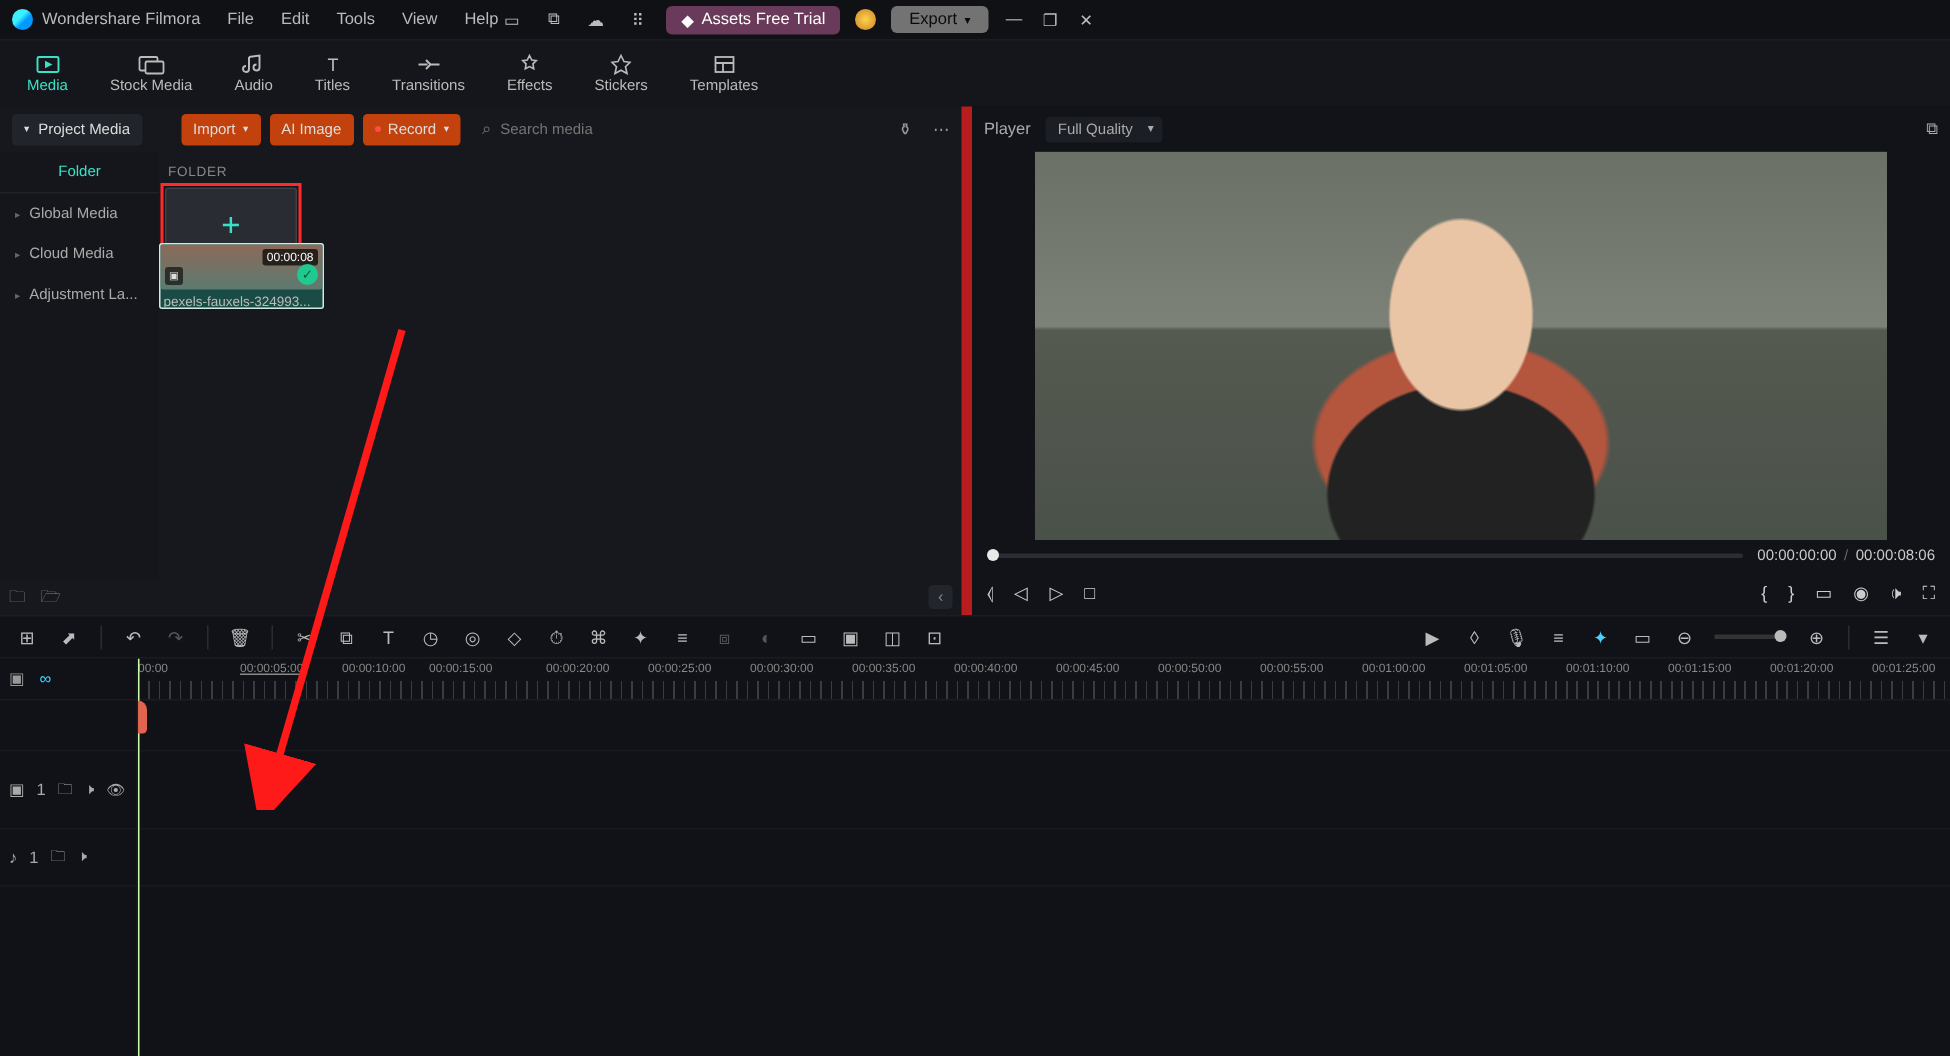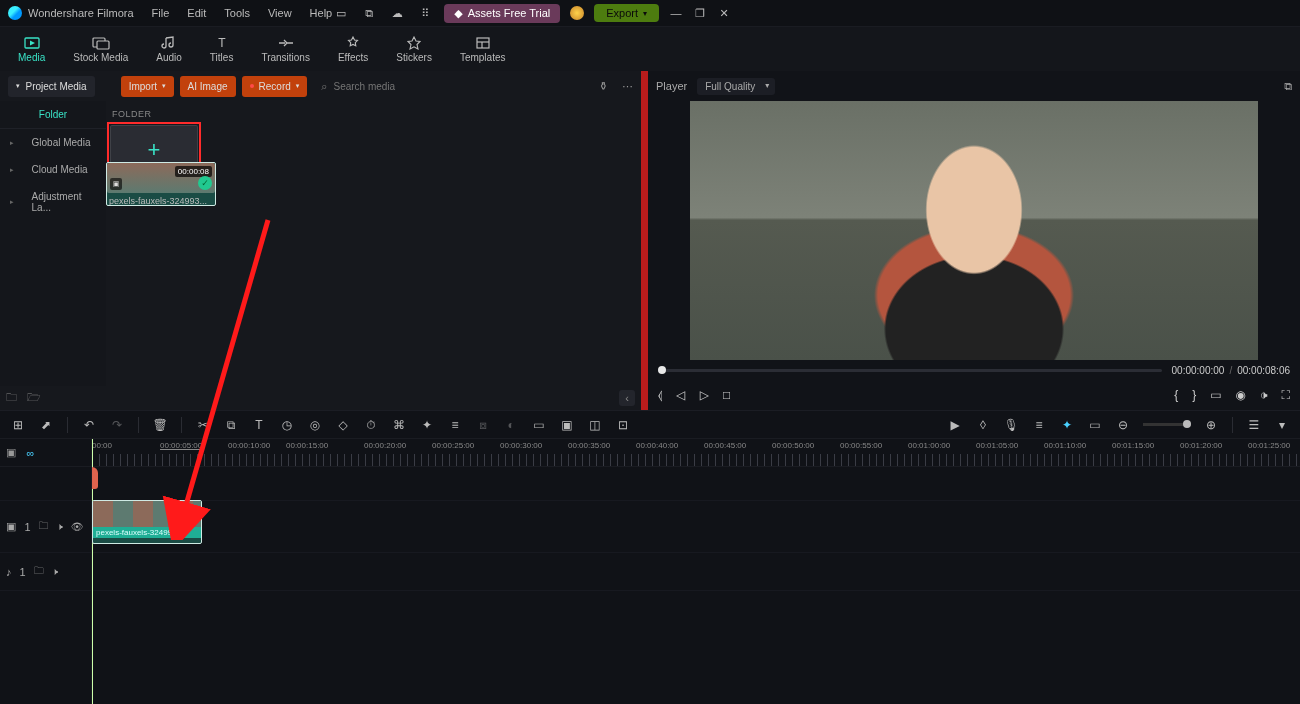--- a/index.html
+++ b/index.html
@@ -9,21 +9,21 @@
 .titlebar { height:26px; background:#0f1115; display:flex; align-items:center; padding:0 8px; }
 .titlebar .logo { width:14px; height:14px; background:linear-gradient(135deg,#3aefff 40%,#0099ff 60%); border-radius:50%; margin-right:6px; }
 .titlebar .app-name { color:#bbb; font-size:11px; margin-right:18px; }
 .titlebar .menu { display:flex; gap:18px; color:#bbb; }
 .titlebar .menu span { cursor:pointer; }
 .titlebar .center { flex:1; text-align:center; color:#bbb; display:flex; justify-content:center; align-items:center; gap:10px;}
 .titlebar .right { display:flex; align-items:center; gap:10px; }
 .titlebar .icon-btn { width:18px; height:18px; color:#bbb; display:flex; align-items:center; justify-content:center; cursor:pointer; }
 .pill { padding:3px 10px; border-radius:4px; font-size:11px; display:flex; align-items:center; gap:5px; cursor:pointer; }
 .pill.trial { background:#6a3a5a; color:#fff; }
-.pill.export { background:#4d7c0f; color:#0a0a0a; padding:3px 12px; }
+.pill.export { background:#737373; color:#0a0a0a; padding:3px 12px; }
 .pill .chev { font-size:8px; }
 .coin { width:14px;height:14px;border-radius:50%;background:radial-gradient(circle,#ffd24a,#c8832a); }
 .winbtn { width:14px; cursor:pointer; color:#bbb; text-align:center; }
 
 
 .tabs { height:45px; background:#14161b; display:flex; align-items:center; padding:0 18px; gap:28px; border-top:1px solid #1a1c22; }
 .tabs .tab { display:flex; flex-direction:column; align-items:center; gap:2px; color:#bbb; cursor:pointer; font-size:10px; }
 .tabs .tab .ico { width:18px; height:14px; display:flex; align-items:center; justify-content:center; }
 .tabs .tab.active { color:#39e2c6; }
 .tabs .tab .ico svg { fill:currentColor; }
@@ -34,21 +34,21 @@
 .media-row { height:30px; display:flex; align-items:center; padding:0 8px; gap:6px;}
 .proj-media-btn { background:#22242b; padding:5px 8px; border-radius:3px; display:flex; align-items:center; gap:6px; font-size:10px; color:#ddd; cursor:pointer; }
 .proj-media-btn .chv{font-size:7px;}
 .small-btn { background:#c2410c; padding:5px 8px; border-radius:3px; font-size:10px; color:#ddd; display:flex; align-items:center; gap:5px; cursor:pointer; }
 .small-btn .dot { width:4px;height:4px;border-radius:50%;background:#ff4a4a; }
 .search-wrap { flex:1; display:flex; align-items:center; gap:6px; padding:0 8px; color:#777; }
 .search-wrap input { background:transparent; border:none; outline:none; color:#ccc; font-size:10px; width:140px; }
 .media-body { flex:1; display:flex; }
 .media-sidebar { width:106px; background:#14161b; display:flex; flex-direction:column; }
 .folder-hdr { color:#39e2c6; font-size:10px; text-align:center; padding:8px 0; border-bottom:1px solid #1f2128;}
-.side-item { padding:8px 10px; font-size:10px; color:#aaa; cursor:pointer; display:flex; align-items:center; gap:18px;}
+.side-item { padding:8px 10px; font-size:10px; color:#aaa; cursor:pointer; display:flex; align-items:center; gap:6px;}
 .side-item .c{font-size:7px;color:#666;}
 .media-content { flex:1; padding:6px 4px; position:relative;}
 .sect-title { font-size:9px; color:#888; letter-spacing:0.5px; padding:2px 2px 6px; }
 .thumbs { display:flex; gap:6px; }
 .thumb { width:88px; display:flex; flex-direction:column; }
 .thumb .img { height:50px; background:#2a2c33; position:relative; border-radius:2px; display:flex; align-items:center; justify-content:center;}
 .thumb .cap { font-size:9px; color:#bbb; padding:3px 2px; white-space:nowrap; overflow:hidden; text-overflow:ellipsis; }
 .import-box { outline:2px solid #ff2b2b; outline-offset:1px; }
 .import-box .img { border:1px solid rgba(255,255,255,0.1);}
 .plus { color:#39e2c6; font-size:22px; font-weight:300; }
@@ -403,24 +403,20 @@
           <span class="major" style="left: 1020px;">00:01:15:00</span>
           <span class="major" style="left: 1088px;">00:01:20:00</span>
           <span class="major" style="left: 1156px;">00:01:25:00</span>
         </div>
       <div class="track-empty"></div>
       <div class="track"></div>
       <div class="track" style="height:38px;"></div>
       <div class="playhead">
           <div class="head"></div>
         </div>
-      <div class="clip">
-        <div class="thm"></div>
-        <div class="lbl">pexels-fauxels-324993</div>
-      </div>
     </div>
   </div>
 </div>
 
 <svg class="arrow-svg" style="left:160px;top:200px;" width="140" height="340">
   <defs>
       <marker id="ah" markerWidth="12" markerHeight="12" refX="2" refY="5" orient="auto">
         <polygon points="0,0 10,5 0,10" fill="#ff1a1a"></polygon>
       </marker>
     </defs>

